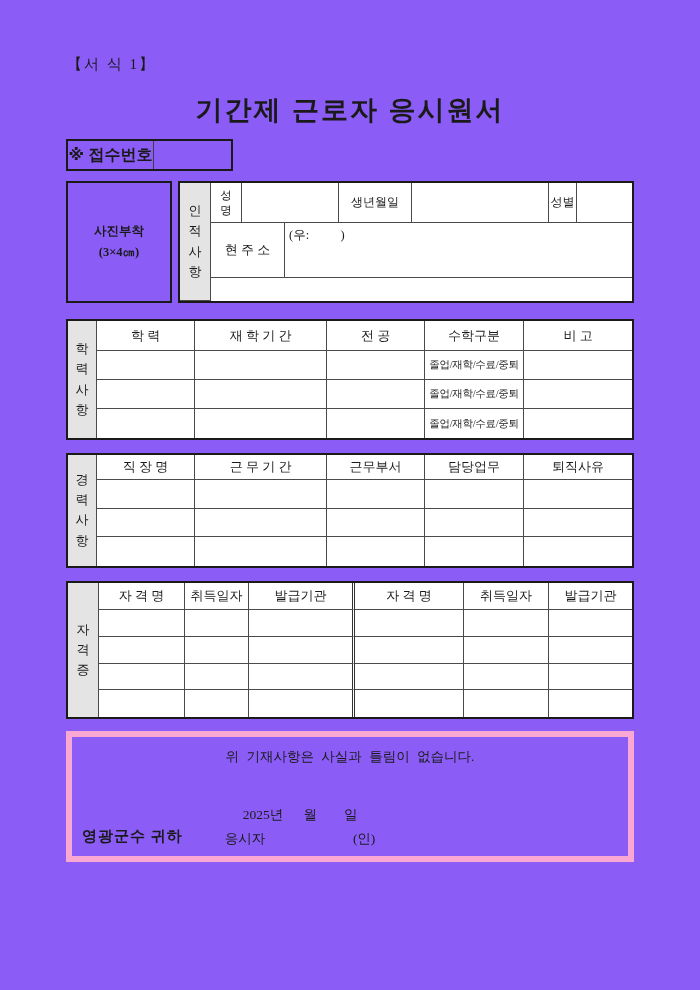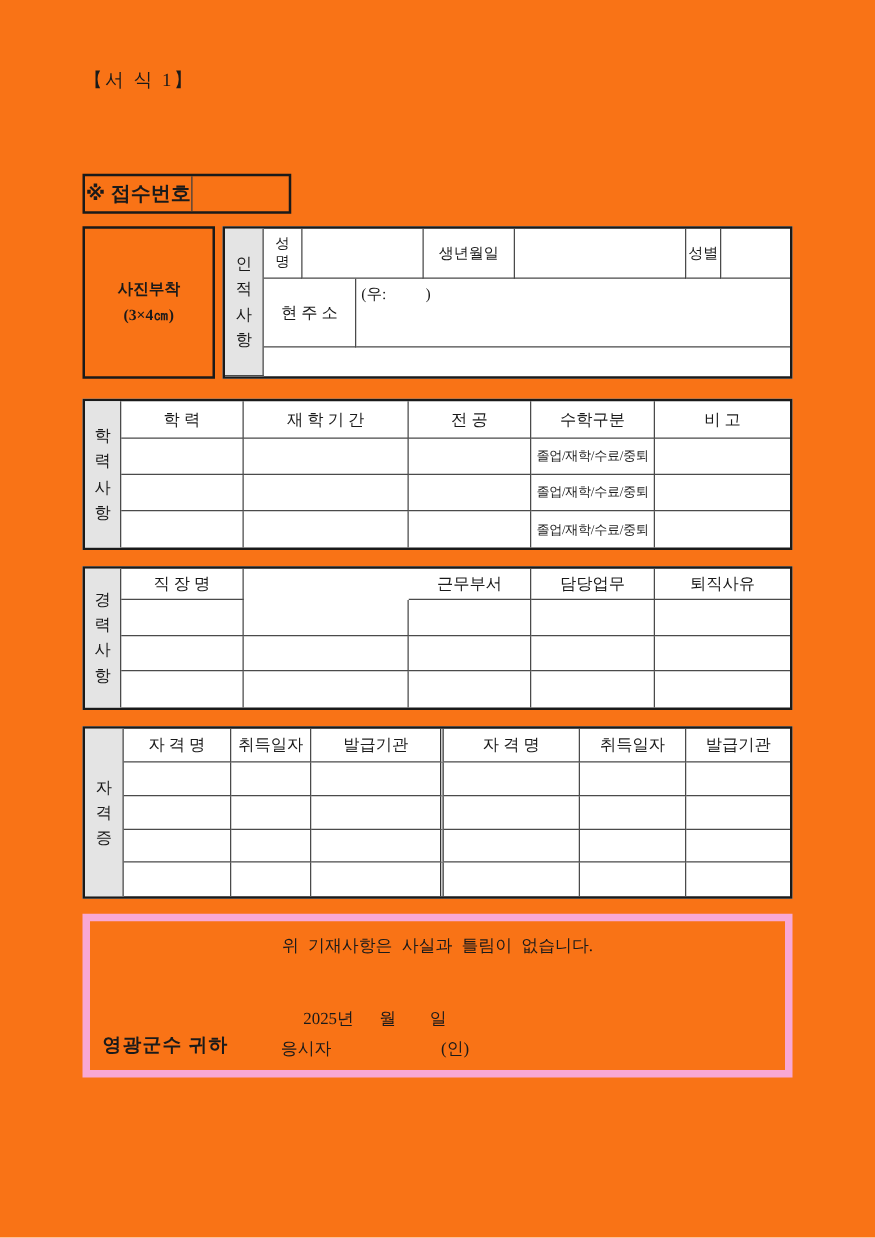--- a/index.html
+++ b/index.html
@@ -1,18 +1,18 @@
 <!DOCTYPE html>
 <html><head>
 <meta charset="utf-8">
 <style>
   * { margin:0; padding:0; box-sizing:border-box; }
   html,body { background:#ffffff; }
   .page {
-    position:relative; width:700px; height:990px; background:#f97316;
+    position:relative; width:700px; height:990px; background:#8b5cf6;
     font-family:"Liberation Serif","DejaVu Serif",serif; color:#1a1a1a;
     overflow:hidden;
   }
   .form-code { position:absolute; left:67px; top:55px; font-size:15px; letter-spacing:2px; }
   .doc-title {
     position:absolute; left:0; top:92px; width:700px; text-align:center;
     font-family:"Liberation Sans","DejaVu Sans",sans-serif;
     font-size:27px; font-weight:700; letter-spacing:2px;
   }
   
@@ -72,20 +72,21 @@
   .decl-date { margin-top:18px; font-size:13.5px; white-space:pre; }
   .decl-applicant { margin-top:6px; font-size:13.5px; white-space:pre; }
   .decl-recipient { position:absolute; left:10px; bottom:10px; font-size:15px; font-weight:700; letter-spacing:1px; }
 </style>
 </head>
 <body>
 
 <div class="page">
 
   <div class="form-code">【서 식 1】</div>
+  <div class="doc-title">기간제 근로자 응시원서</div>
 
   <div class="receipt-box">
     <div class="lbl">※ 접수번호</div>
     <div class="val"></div>
   </div>
 
   <div class="photo-box">
     <span>사진부착</span>
     <span>(3×4㎝)</span>
   </div>
@@ -136,20 +137,21 @@
     <div class="cell lastrow suhak" style="grid-column:5;grid-row:4;">졸업/재학/수료/중퇴</div>
     <div class="cell lastrow lastcol" style="grid-column:6;grid-row:4;"></div>
   </div>
 
   <div class="gtable career">
     <div class="cell gray sec vlabel lastrow">경
 력
 사
 항</div>
     <div class="cell" style="grid-column:2;grid-row:1;">직 장 명</div>
+    <div class="cell" style="grid-column:3;grid-row:1;">근 무 기 간</div>
     <div class="cell" style="grid-column:4;grid-row:1;">근무부서</div>
     <div class="cell" style="grid-column:5;grid-row:1;">담당업무</div>
     <div class="cell lastcol" style="grid-column:6;grid-row:1;">퇴직사유</div>
 
     <div class="cell" style="grid-column:2;grid-row:2;"></div>
     <div class="cell" style="grid-column:3;grid-row:2;"></div>
     <div class="cell" style="grid-column:4;grid-row:2;"></div>
     <div class="cell" style="grid-column:5;grid-row:2;"></div>
     <div class="cell lastcol" style="grid-column:6;grid-row:2;"></div>
 

